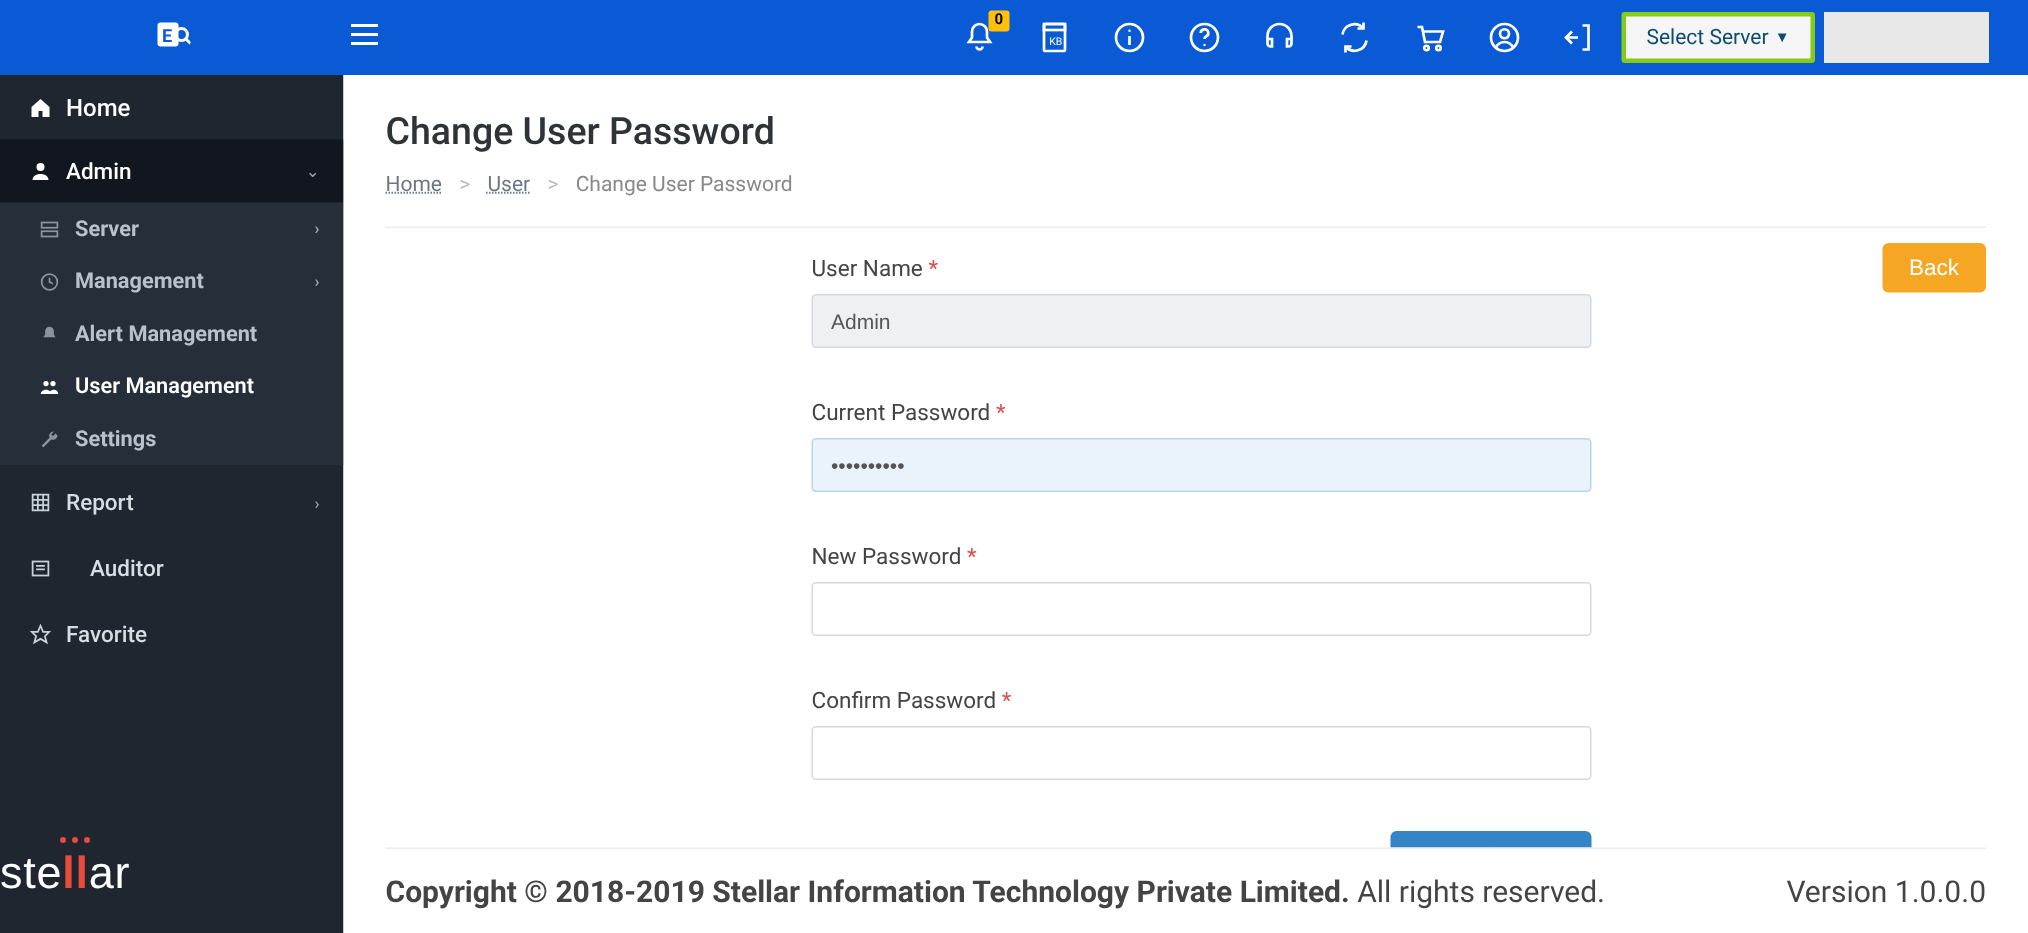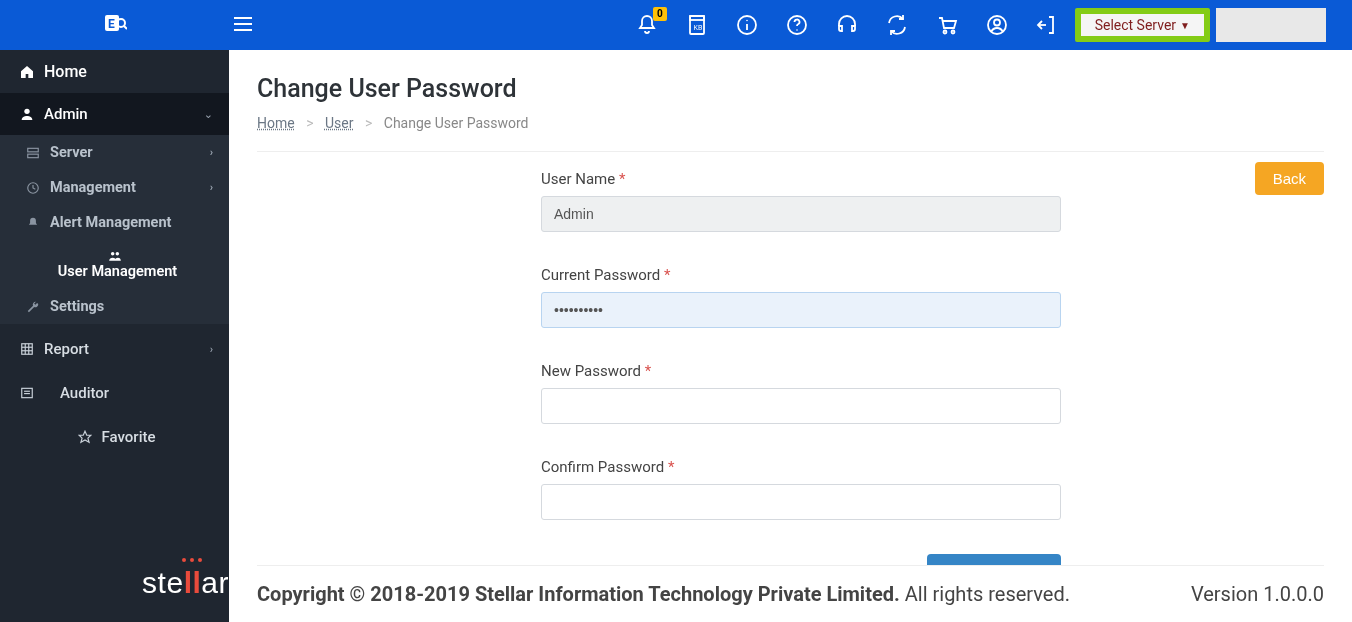--- a/index.html
+++ b/index.html
@@ -8,38 +8,38 @@
   
   .topbar { height: 50px; background: #0a5ad6; display: flex; align-items: center; color: #fff; }
   .topbar-left { width: 229px; display: flex; align-items: center; justify-content: center; height: 100%; }
   .topbar-logo-icon { font-size: 18px; font-weight: bold; }
   .topbar-toggle { width: 40px; text-align: left; padding-left: 5px; cursor: pointer; }
   .topbar-spacer { flex: 1; }
   .topbar-icons { display: flex; align-items: center; gap: 6px; padding-right: 12px; }
   .topbar-icon-btn { width: 44px; height: 44px; display: flex; align-items: center; justify-content: center; cursor: pointer; position: relative; }
   .topbar-icon-btn svg { width: 24px; height: 24px; stroke: #fff; fill: none; stroke-width: 1.8; }
   .badge { position: absolute; top: 4px; right: 2px; background: #ffc107; color: #000; font-size: 10px; font-weight: bold; padding: 0 4px; border-radius: 2px; line-height: 14px; }
-  .server-select { background: #f5f5f5; color: #7f1d1d; border: 6px solid #84cc16; height: 34px; padding: 0 14px; font-size: 14px; cursor: pointer; display: flex; align-items: center; border-radius: 2px; margin-right: 0px; }
+  .server-select { background: #f5f5f5; color: #0c4a6e; border: 3px solid #84cc16; height: 34px; padding: 0 14px; font-size: 14px; cursor: pointer; display: flex; align-items: center; border-radius: 2px; margin-right: 0px; }
   .server-select .caret { margin-left: 4px; font-size: 10px;}
   .server-select-extra { width: 110px; height: 34px; background: #e8e8e8; margin-right: 14px;}
 
   
   .sidebar { position: absolute; top: 50px; left: 0; width: 229px; bottom: 0; background: #1f2630; color: #c9d1d9; }
   .sidebar-item { display: flex; align-items: center; padding: 10px 16px; cursor: pointer; color: #d7dde3; font-size: 15px; font-weight: bold; }
   .sidebar-item.section { font-weight: 500; }
   .sidebar-item .icon { width: 22px; display: inline-flex; justify-content: center; margin-right: 6px; }
   .sidebar-item .arrow { margin-left: auto; font-size: 11px; color: #9aa4b0; }
   .sidebar-item.home { color: #fff; font-size: 16px; padding: 12px 16px;}
   .sidebar-item.admin { background: #12171f; color: #fff; padding: 12px 16px;}
   .sidebar-sub { background: #262e39; }
   .sidebar-sub .sidebar-item { padding: 9px 16px 9px 22px; font-size: 14.5px; color: #b9c2cc;}
-  .sidebar-sub .sidebar-item.active { color: #fff; font-weight: 600; flex-direction: column; }
+  .sidebar-sub .sidebar-item.active { color: #fff; font-weight: 600; }
   .sidebar-sub .sidebar-item .icon { color: #8a94a1; }
   .sidebar-sub .sidebar-item.active .icon { color: #fff; }
-  .sidebar-logo { position: absolute; bottom: 22px; left: 0; right: 0; text-align: right; color: #fff; font-size: 30px; font-weight: 400; letter-spacing: 0.5px; font-family: Arial, sans-serif;}
+  .sidebar-logo { position: absolute; bottom: 22px; left: 0; right: 0; text-align: left; color: #fff; font-size: 30px; font-weight: 400; letter-spacing: 0.5px; font-family: Arial, sans-serif;}
   .sidebar-logo .ll { color: #e94b3c; font-weight: 800; display: inline-block; transform: scaleY(1); position: relative;}
   .sidebar-logo .dots { position: absolute; top: -8px; left: 50%; transform: translateX(-50%); display: flex; gap: 4px;}
   .sidebar-logo .dots span { width: 4px; height: 4px; background: #e94b3c; border-radius: 50%;}
 
   
   .main { position: absolute; top: 50px; left: 229px; right: 0; bottom: 0; background: #fff; padding: 24px 28px 0 28px; display: flex; flex-direction: column;}
   .page-title { font-size: 25px; font-weight: 500; margin-bottom: 12px; color: #2e3338;}
   .breadcrumb { font-size: 14px; color: #888; margin-bottom: 20px; }
   .breadcrumb a { color: #6b7785; text-decoration: underline dotted; cursor: pointer;}
   .breadcrumb .sep { margin: 0 8px; color: #bbb;}
@@ -239,21 +239,21 @@
   <div class="sidebar-item section" style="margin-top:6px;gap:16px;">
     <span class="icon">
         <svg width="14" height="14" viewBox="0 0 24 24" fill="none" stroke="#c9d1d9" stroke-width="2">
           <rect x="3" y="4" width="18" height="16"></rect>
           <line x1="7" y1="9" x2="17" y2="9"></line>
           <line x1="7" y1="13" x2="17" y2="13"></line>
         </svg>
       </span>
     <span>Auditor</span>
   </div>
-  <div class="sidebar-item section" style="margin-top:6px;justify-content:center;">
+  <div class="sidebar-item section" style="margin-top:6px;">
     <span class="icon">
         <svg width="14" height="14" viewBox="0 0 24 24" fill="none" stroke="#c9d1d9" stroke-width="2">
           <polygon points="12 2 15 9 22 9 17 14 19 21 12 17 5 21 7 14 2 9 9 9"></polygon>
         </svg>
       </span>
     <span>Favorite</span>
   </div>
 
   <div class="sidebar-logo">
     ste<span class="ll"><span class="dots">

